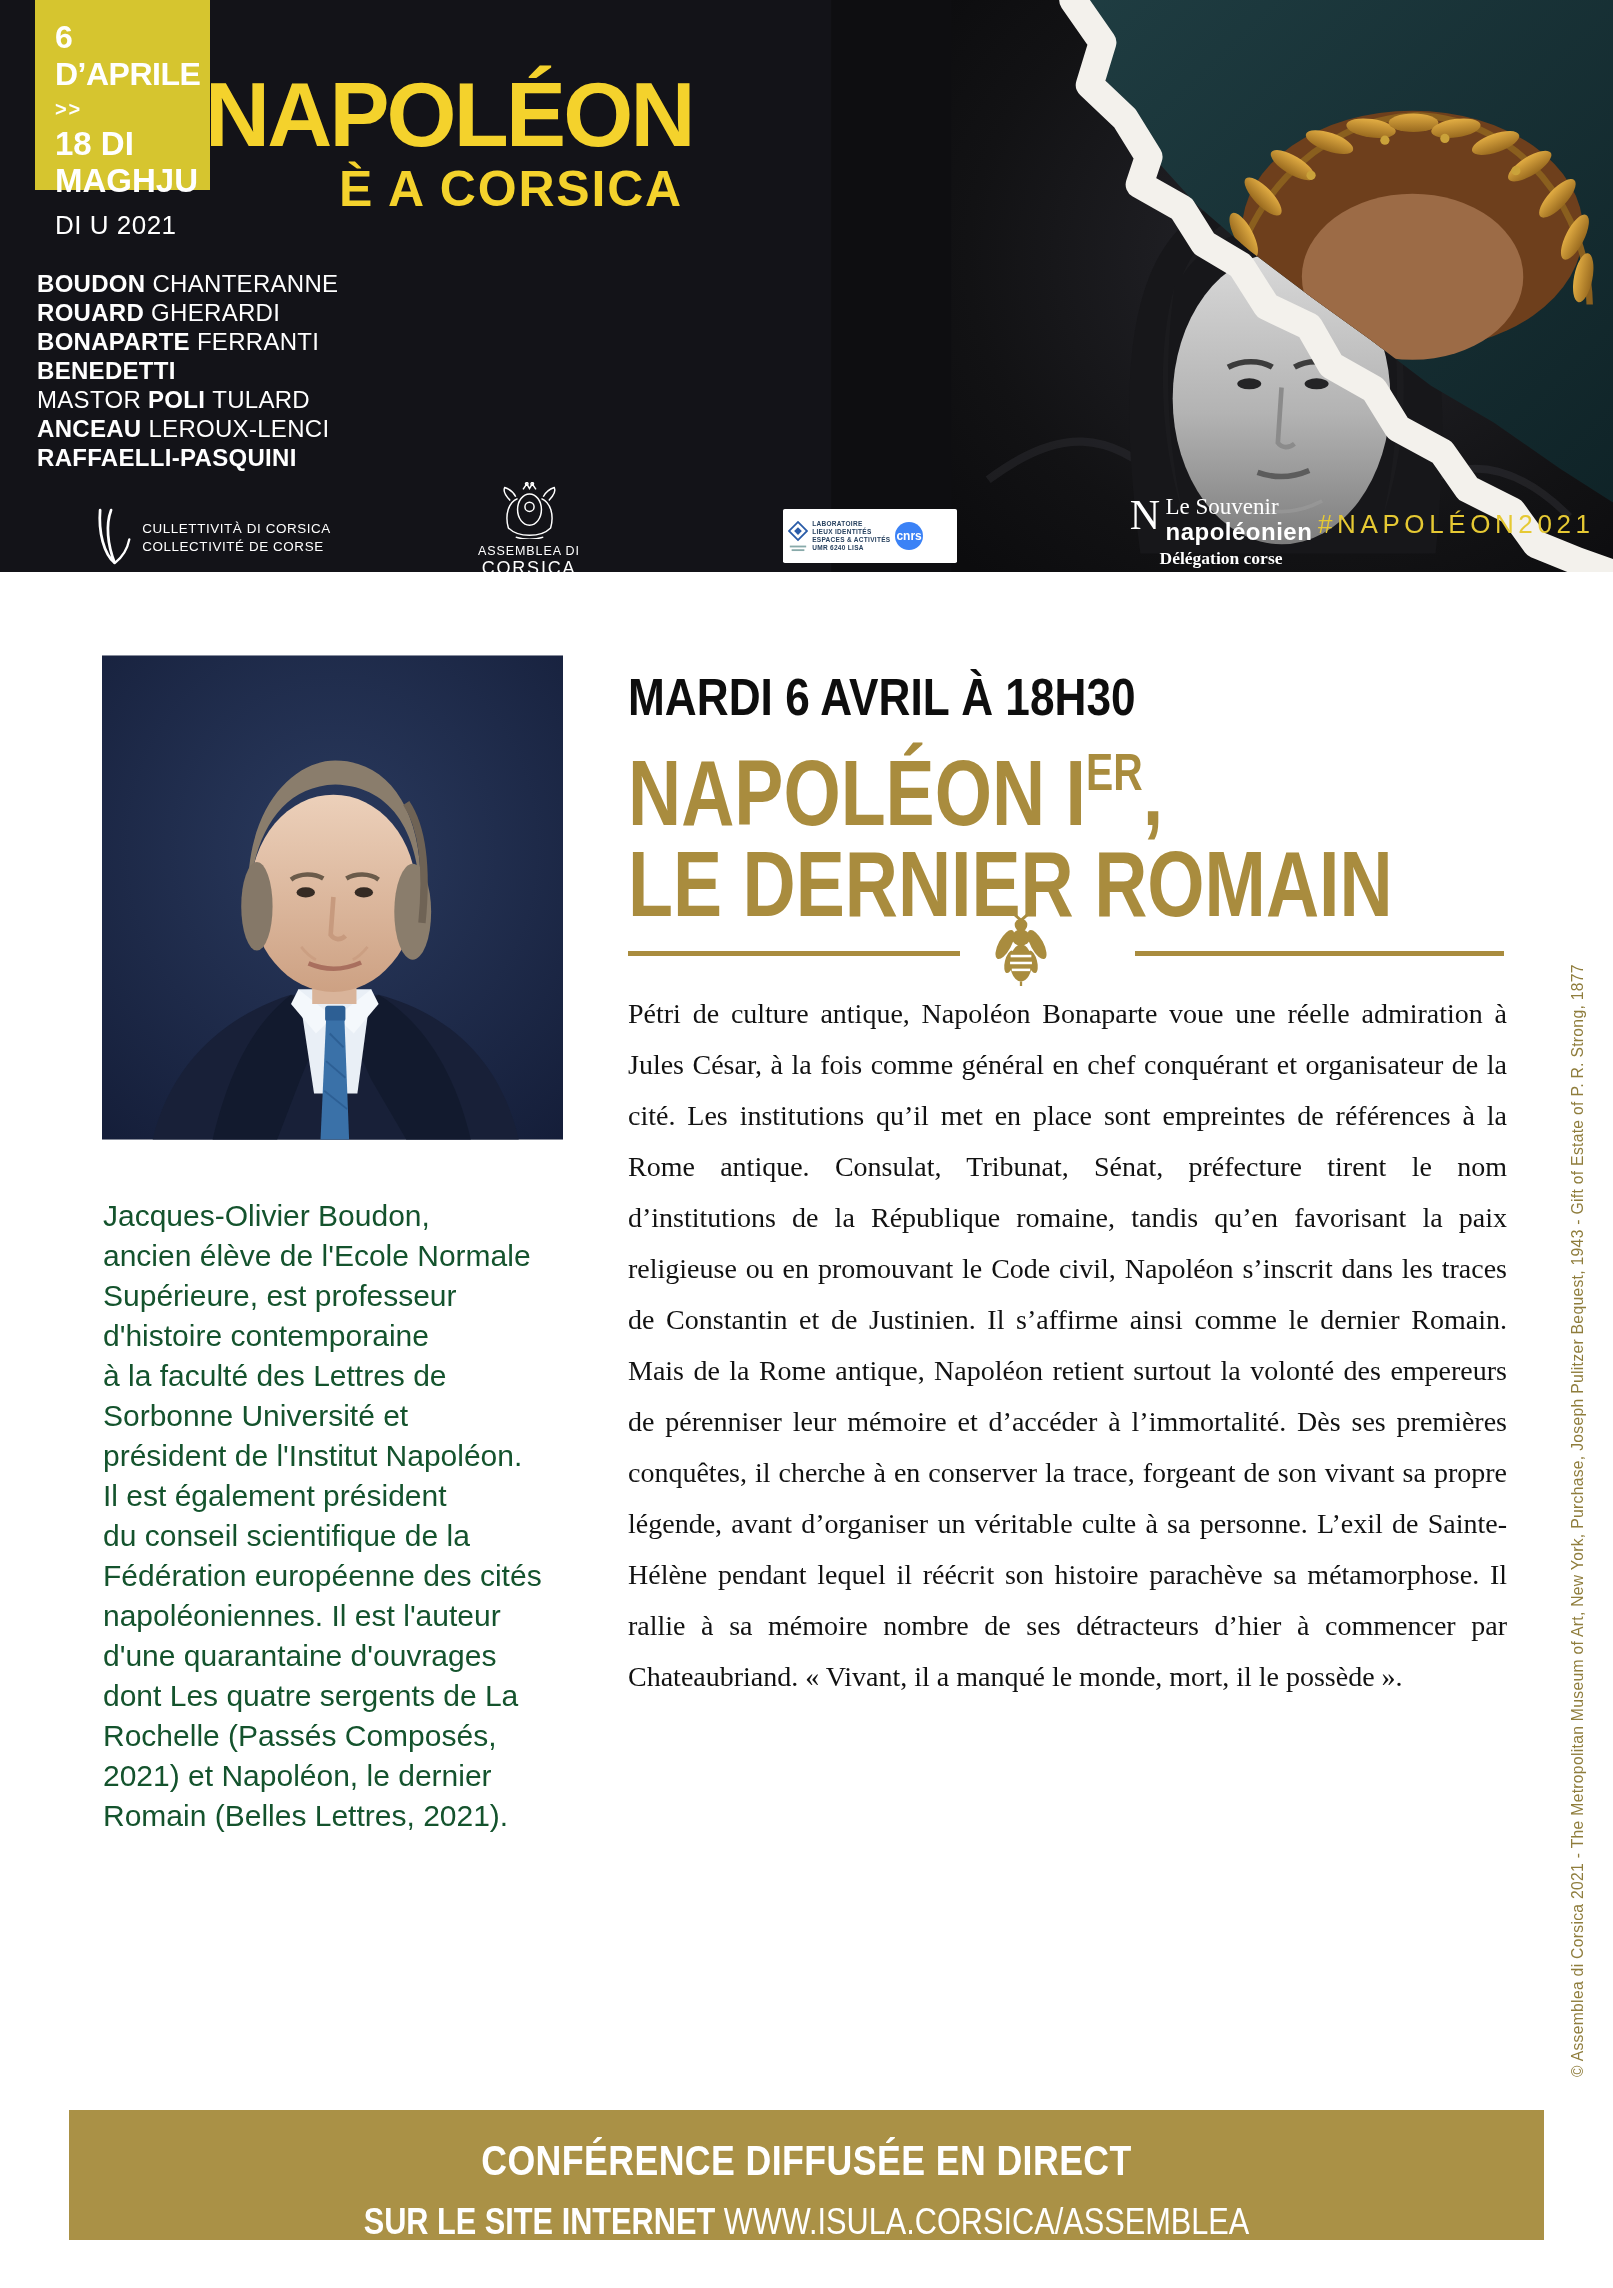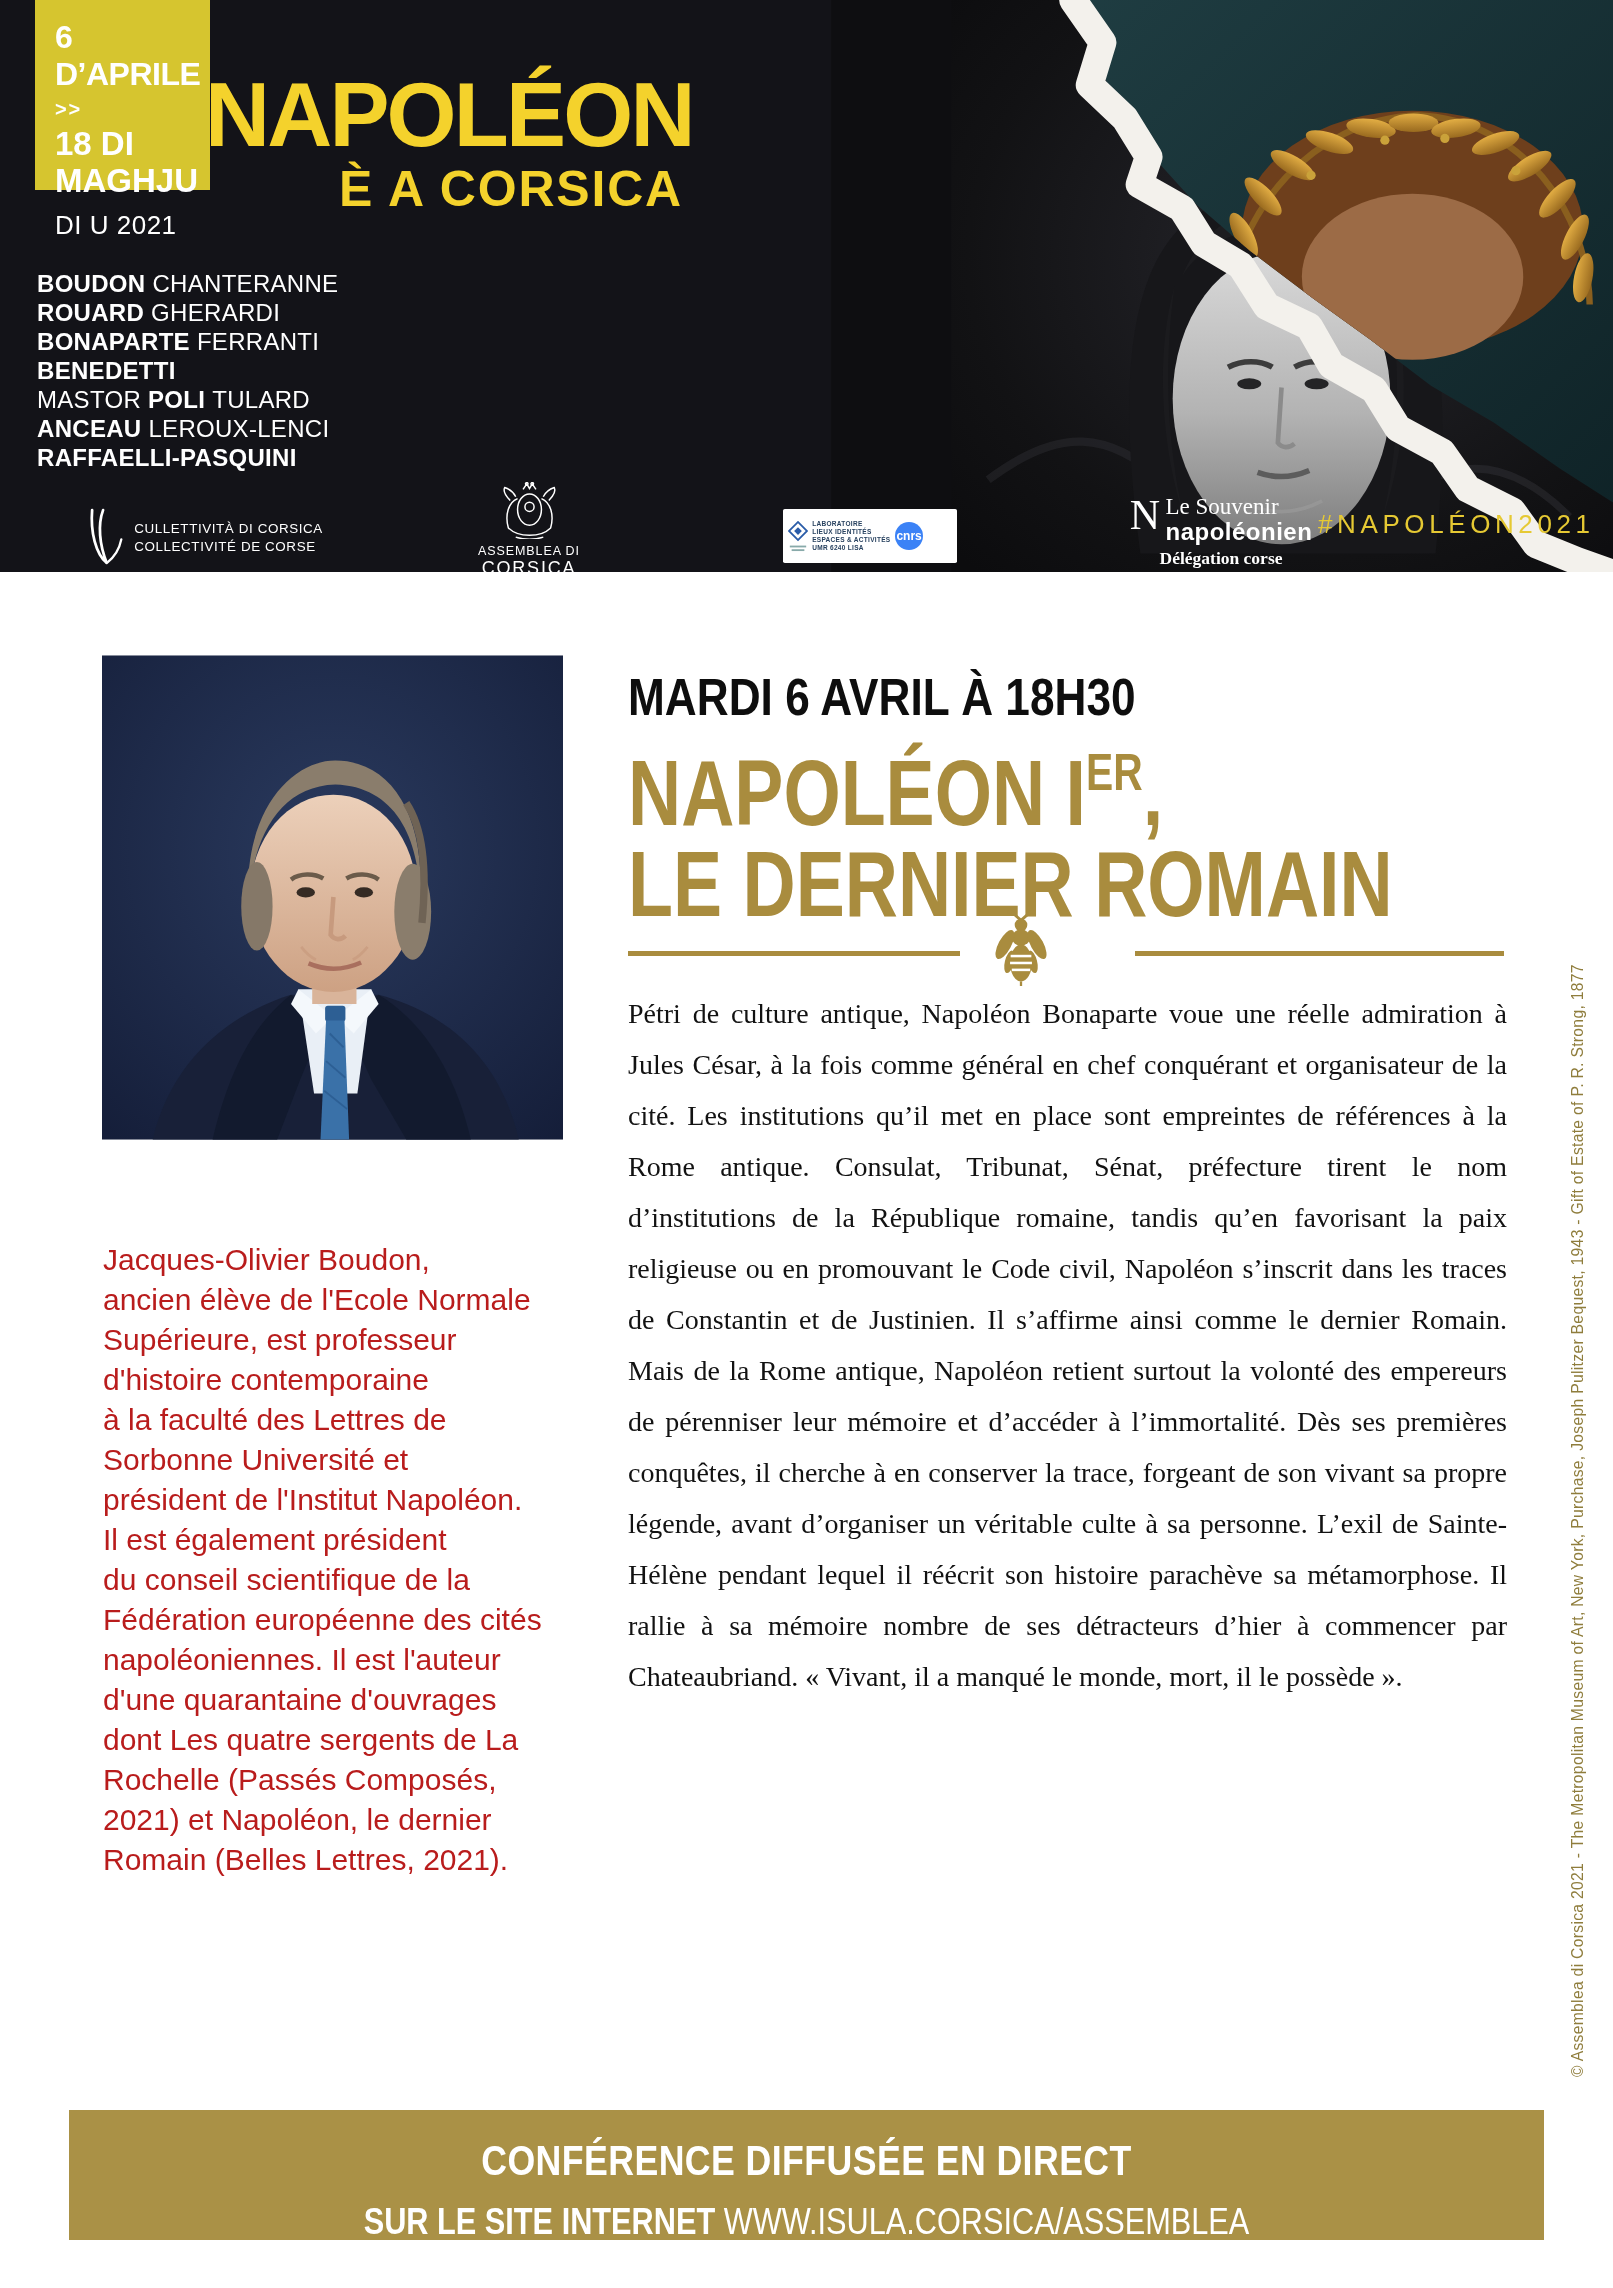--- a/index.html
+++ b/index.html
@@ -22,42 +22,42 @@
 
   .speakers{position:absolute;left:37px;top:269px;color:#ffffff;font-size:24px;line-height:29px;letter-spacing:0.3px;}
   .speakers .b{font-weight:700;}
 
   .gold-box{position:absolute;left:328px;top:278px;width:670px;height:176px;background:#c2a34a;}
   .gb-left{position:absolute;left:28px;top:18.5px;color:#fff;font-size:38px;line-height:44px;font-weight:700;}
   .gb-url{position:absolute;left:28px;bottom:16.6px;color:#fff;font-size:27px;font-weight:700;}
   .gb-div{position:absolute;left:325px;top:16.6px;width:2.8px;height:143px;background:#ffffff;}
   .gb-right{position:absolute;left:364px;top:24px;color:#fff;font-size:45px;line-height:54px;font-weight:700;}
 
-  .logo-collectivite{position:absolute;left:83px;top:506px;display:flex;align-items:center;gap:9.2px;color:#fff;}
+  .logo-collectivite{position:absolute;left:91px;top:506px;display:flex;align-items:center;gap:9.2px;color:#fff;}
   .lc-text div{font-size:13.4px;letter-spacing:0.6px;line-height:17.5px;}
   .logo-assemblea{position:absolute;left:460px;top:482px;width:138px;text-align:center;color:#fff;}
   .la-l1{font-size:12.5px;letter-spacing:0.9px;margin-top:1.8px;}
   .la-l2{font-size:18px;letter-spacing:1.8px;}
   .logo-lab{position:absolute;left:783px;top:509px;width:174px;height:54px;background:#fff;border-radius:1.8px;
             display:flex;align-items:center;gap:4.6px;padding:0 4.6px;box-sizing:border-box;}
   .ll-text div{font-size:6.5px;line-height:7.8px;color:#27415f;font-weight:700;letter-spacing:0.3px;}
   .ll-cnrs{width:28px;height:28px;border-radius:50%;background:#3b82f6;color:#fff;font-size:12px;font-weight:700;
            display:flex;align-items:center;justify-content:center;}
   .logo-souvenir{position:absolute;left:1115px;top:495px;width:212px;text-align:center;color:#fff;}
   .ls-row{display:flex;align-items:flex-start;justify-content:center;gap:5.5px;}
   .ls-n{font-family:"Liberation Serif",serif;font-size:42px;line-height:41px;}
   .ls-col{text-align:left;}
   .ls-l1{font-family:"Liberation Serif",serif;font-size:23px;line-height:24px;}
   .ls-l2{font-size:24px;font-weight:700;line-height:25px;letter-spacing:0.5px;}
   .ls-l3{font-family:"Liberation Serif",serif;font-size:17.5px;font-weight:700;margin-top:3.7px;}
   .hashtag{position:absolute;left:1318px;top:509px;color:#e6c933;font-size:26px;letter-spacing:4.6px;}
 
   
   .photo-svg{position:absolute;left:102px;top:655px;width:461px;height:485px;}
-  .bio{position:absolute;left:103px;top:1240px;width:473px;color:#b91c1c;font-size:30px;line-height:40px;
+  .bio{position:absolute;left:103px;top:1196px;width:473px;color:#14532d;font-size:30px;line-height:40px;
        white-space:pre-line;}
   .datetime{position:absolute;left:628px;top:667px;font-size:52px;font-weight:700;color:#0e0e0e;
             transform:scaleX(0.85);transform-origin:0 0;white-space:nowrap;letter-spacing:0px;}
   .gold-title{position:absolute;left:628px;top:727px;font-size:92px;line-height:91px;font-weight:700;
               color:#a98c3e;transform:scaleX(0.8);transform-origin:0 0;white-space:nowrap;letter-spacing:0px;}
   .gold-title sup{font-size:51px;vertical-align:35px;letter-spacing:0;}
   .divider-line{position:absolute;top:951px;height:4.6px;background:#a98c3e;}
   .dl-left{left:628px;width:332px;}
   .dl-right{left:1135px;width:369px;}
   .bee-svg{position:absolute;left:986px;top:910px;width:70px;height:76px;}

